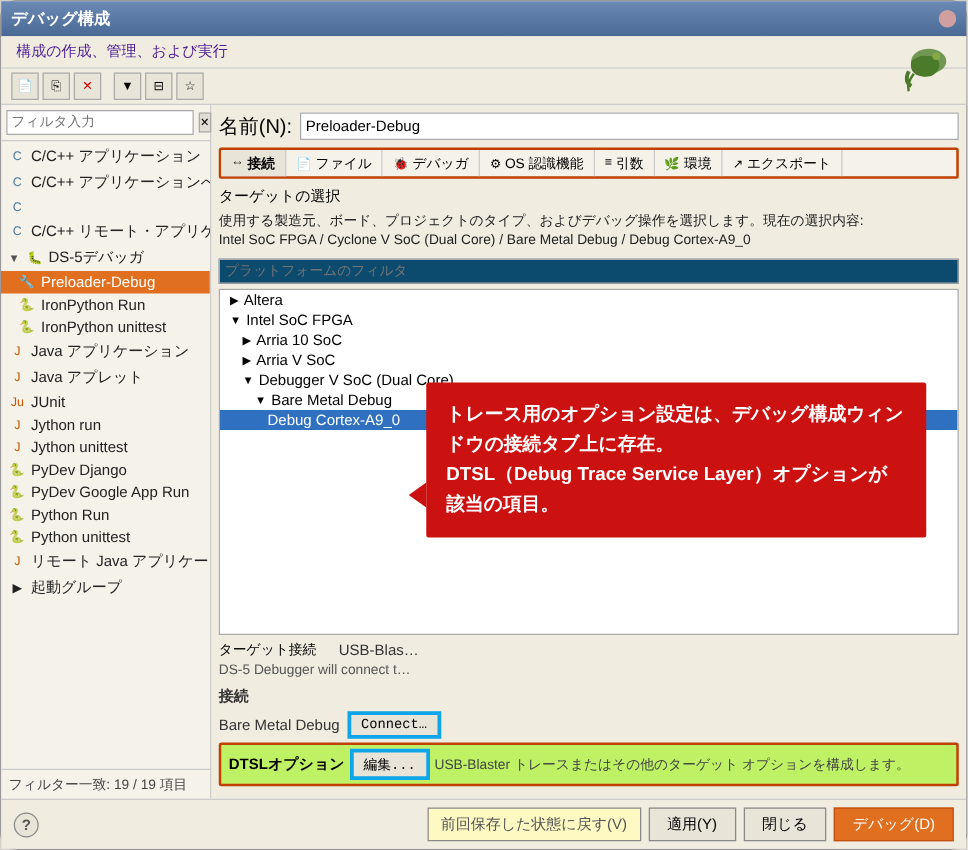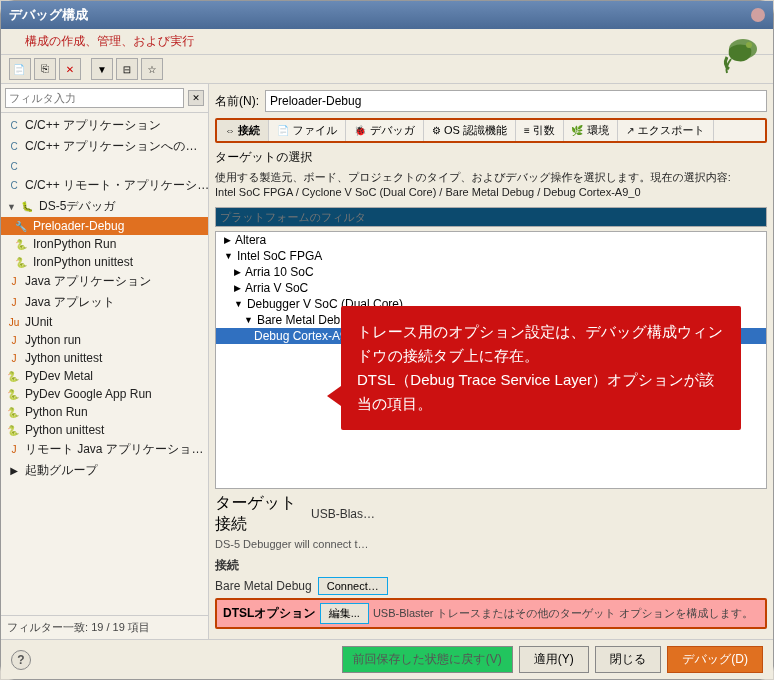--- a/index.html
+++ b/index.html
@@ -30,23 +30,23 @@
     }
     .title-bar-left {
       display: flex;
       align-items: center;
       gap: 6px;
       font-size: 13px;
       font-weight: bold;
     }
     .subtitle-bar {
       background: #f0ece0;
-      padding: 4px 24px;
-      font-size: 12px;
-      color: #b91c1c;
+      padding: 4px 12px;
+      font-size: 12px;
+      color: #4c1d95;
       border-bottom: 1px solid #ccc;
     }
     .toolbar-row {
       background: #f0ece0;
       padding: 3px 8px;
       display: flex;
       align-items: center;
       gap: 3px;
       border-bottom: 1px solid #ccc;
     }
@@ -61,21 +61,21 @@
       justify-content: center;
       font-size: 10px;
     }
     .toolbar-sep { width: 4px; }
     .main-content {
       display: flex;
       flex: 1;
       overflow: hidden;
     }
     .left-panel {
-      width: 208px;
+      width: 168px;
       background: #f5f2ea;
       border-right: 1px solid #ccc;
       display: flex;
       flex-direction: column;
     }
     .filter-row {
       padding: 4px;
       display: flex;
       align-items: center;
       gap: 4px;
@@ -147,21 +147,21 @@
       flex-direction: column;
       padding: 6px;
       overflow: hidden;
     }
     .name-row {
       display: flex;
       align-items: center;
       gap: 6px;
       margin-bottom: 6px;
     }
-    .name-label { font-size: 12px; white-space: nowrap; }
+    .name-label { font-size: 16px; white-space: nowrap; }
     .name-input {
       flex: 1;
       height: 22px;
       border: 1px solid #aaa;
       background: white;
       padding: 0 4px;
       font-size: 12px;
     }
     .tabs-bar {
       display: flex;
@@ -231,21 +231,21 @@
     .ptree-indent2 { padding-left: 18px; }
     .ptree-indent3 { padding-left: 28px; }
     .ptree-indent4 { padding-left: 38px; }
     .form-row {
       display: flex;
       align-items: center;
       gap: 6px;
       margin-bottom: 3px;
     }
     .form-label {
-      font-size: 16px;
+      font-size: 11px;
       width: 90px;
       flex-shrink: 0;
     }
     .form-value {
       font-size: 12px;
       color: #333;
     }
     .section-divider {
       font-size: 12px;
       font-weight: bold;
@@ -253,29 +253,30 @@
       margin: 4px 0 3px 0;
     }
     .dtsl-row {
       display: flex;
       align-items: center;
       gap: 4px;
       border: 2px solid #c04000;
       border-radius: 2px;
       padding: 3px 6px;
       margin-bottom: 4px;
-      background: #fca5a5;
+      background: #bef264;
     }
     .dtsl-label { font-size: 12px; font-weight: bold; flex: 0 0 auto; }
     .dtsl-edit-btn {
       background: #e8e4d8;
-      border: 1px solid #0ea5e9;
+      border: 3px solid #0ea5e9;
       padding: 2px 8px;
       font-size: 11px;
       cursor: pointer;
+      font-family: Liberation Mono, monospace;
     }
     .dtsl-desc {
       font-size: 11px;
       color: #444;
       flex: 1;
     }
     .bottom-bar {
       border-top: 1px solid #ccc;
       background: #f0ece0;
       padding: 6px 10px;
@@ -294,21 +295,21 @@
     }
     .debug-btn {
       background: #e07020;
       color: white;
       border: 1px solid #c05010;
       padding: 4px 14px;
       font-size: 12px;
       cursor: pointer;
     }
     .revert-btn {
-      background: #22c55e;
+      background: #fef9c3;
       border: 1px solid #888;
       padding: 4px 10px;
       font-size: 12px;
       cursor: pointer;
       color: #555;
     }
     .help-icon {
       width: 20px;
       height: 20px;
       border: 1px solid #888;
@@ -325,21 +326,21 @@
     
     .callout-overlay {
       position: absolute;
       top: 305px;
       left: 340px;
       width: 400px;
       background: #cc1111;
       color: white;
       padding: 14px 16px;
       font-size: 15px;
-      font-weight: normal;
+      font-weight: bold;
       line-height: 1.6;
       border-radius: 2px;
       z-index: 100;
     }
     .callout-overlay::before {
       content: '';
       position: absolute;
       left: -14px;
       bottom: 24px;
       border-top: 10px solid transparent;
@@ -445,21 +446,21 @@
         <div class="tree-item">
           <span class="item-icon" style="color:#cc5500;">J</span>
           <span>Jython run</span>
         </div>
         <div class="tree-item">
           <span class="item-icon" style="color:#cc5500;">J</span>
           <span>Jython unittest</span>
         </div>
         <div class="tree-item">
           <span class="item-icon">🐍</span>
-          <span>PyDev Metal</span>
+          <span>PyDev Django</span>
         </div>
         <div class="tree-item">
           <span class="item-icon">🐍</span>
           <span>PyDev Google App Run</span>
         </div>
         <div class="tree-item">
           <span class="item-icon">🐍</span>
           <span>Python Run</span>
         </div>
         <div class="tree-item">

